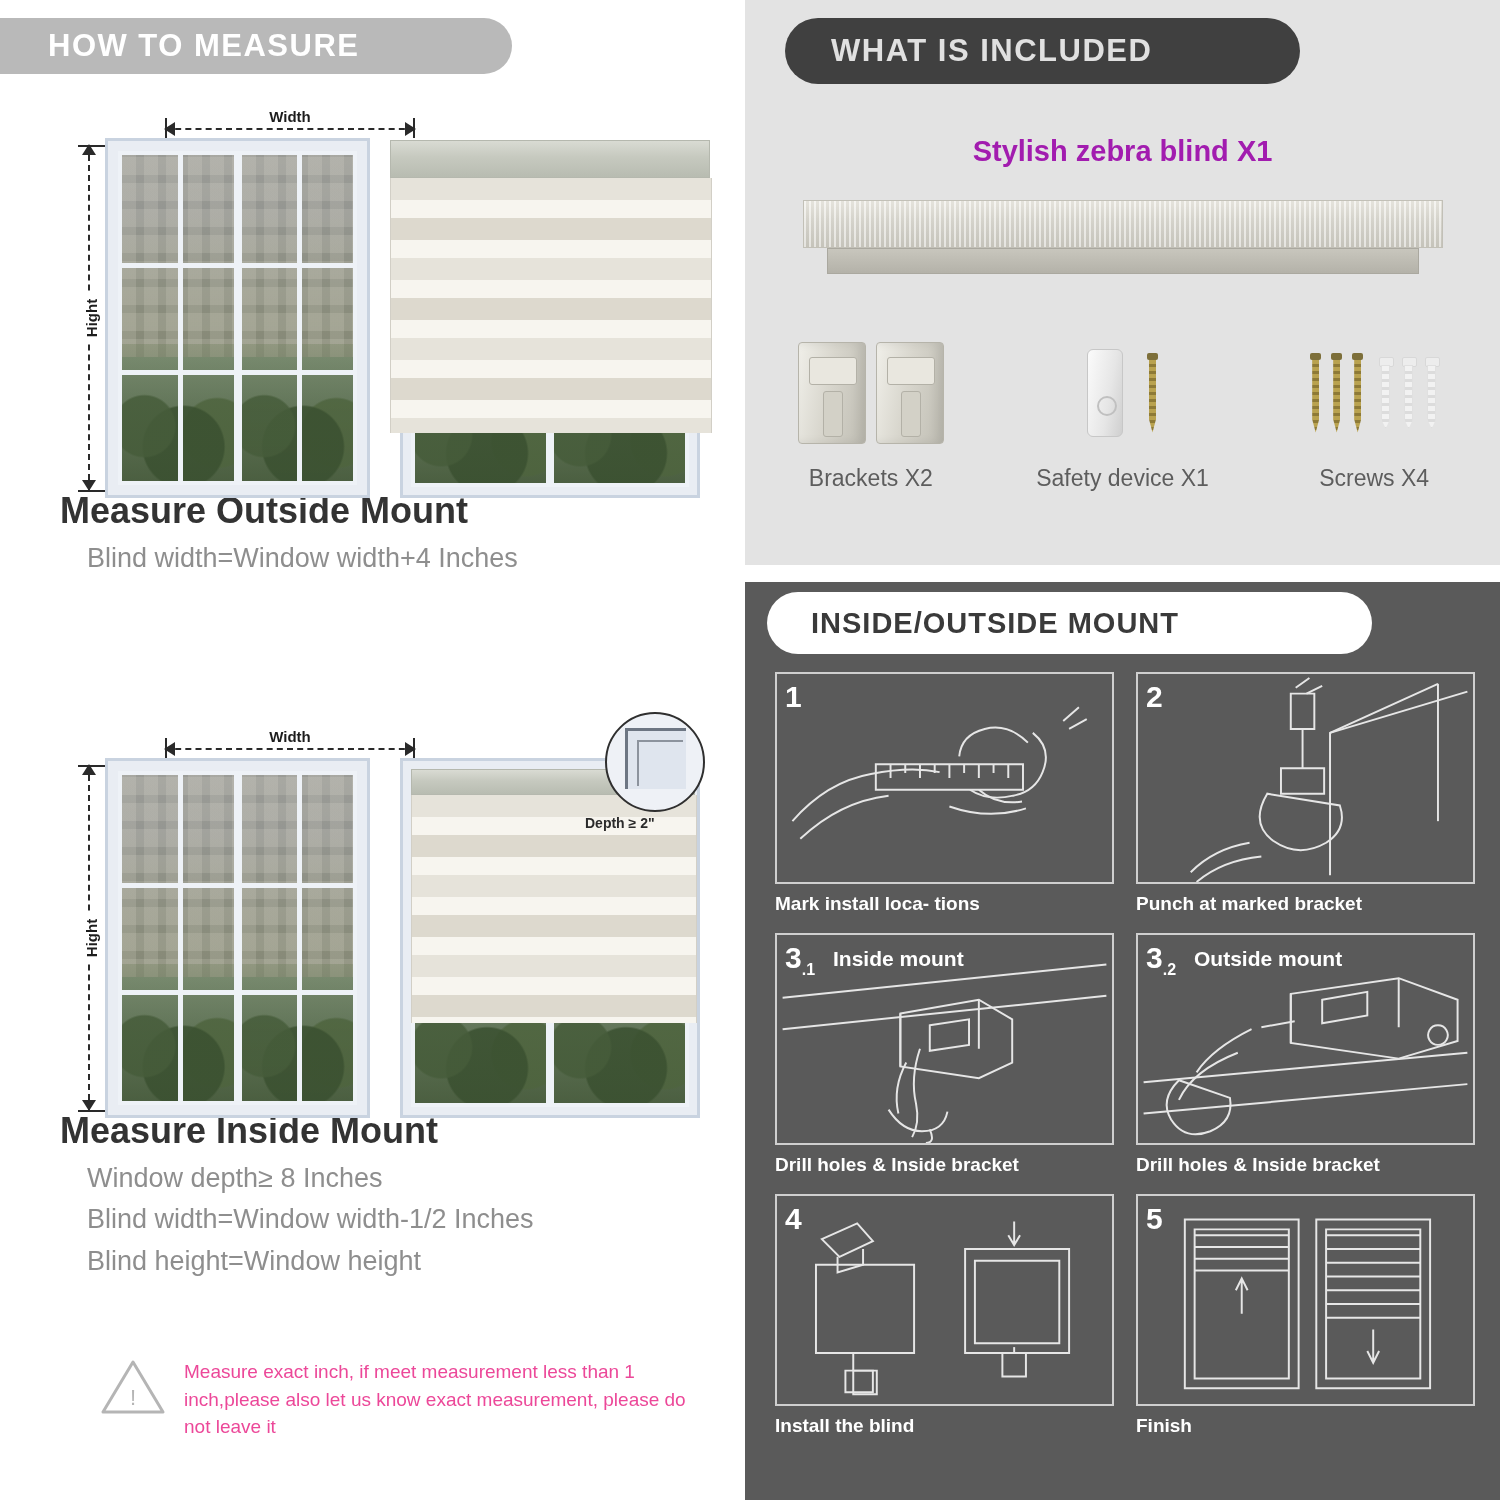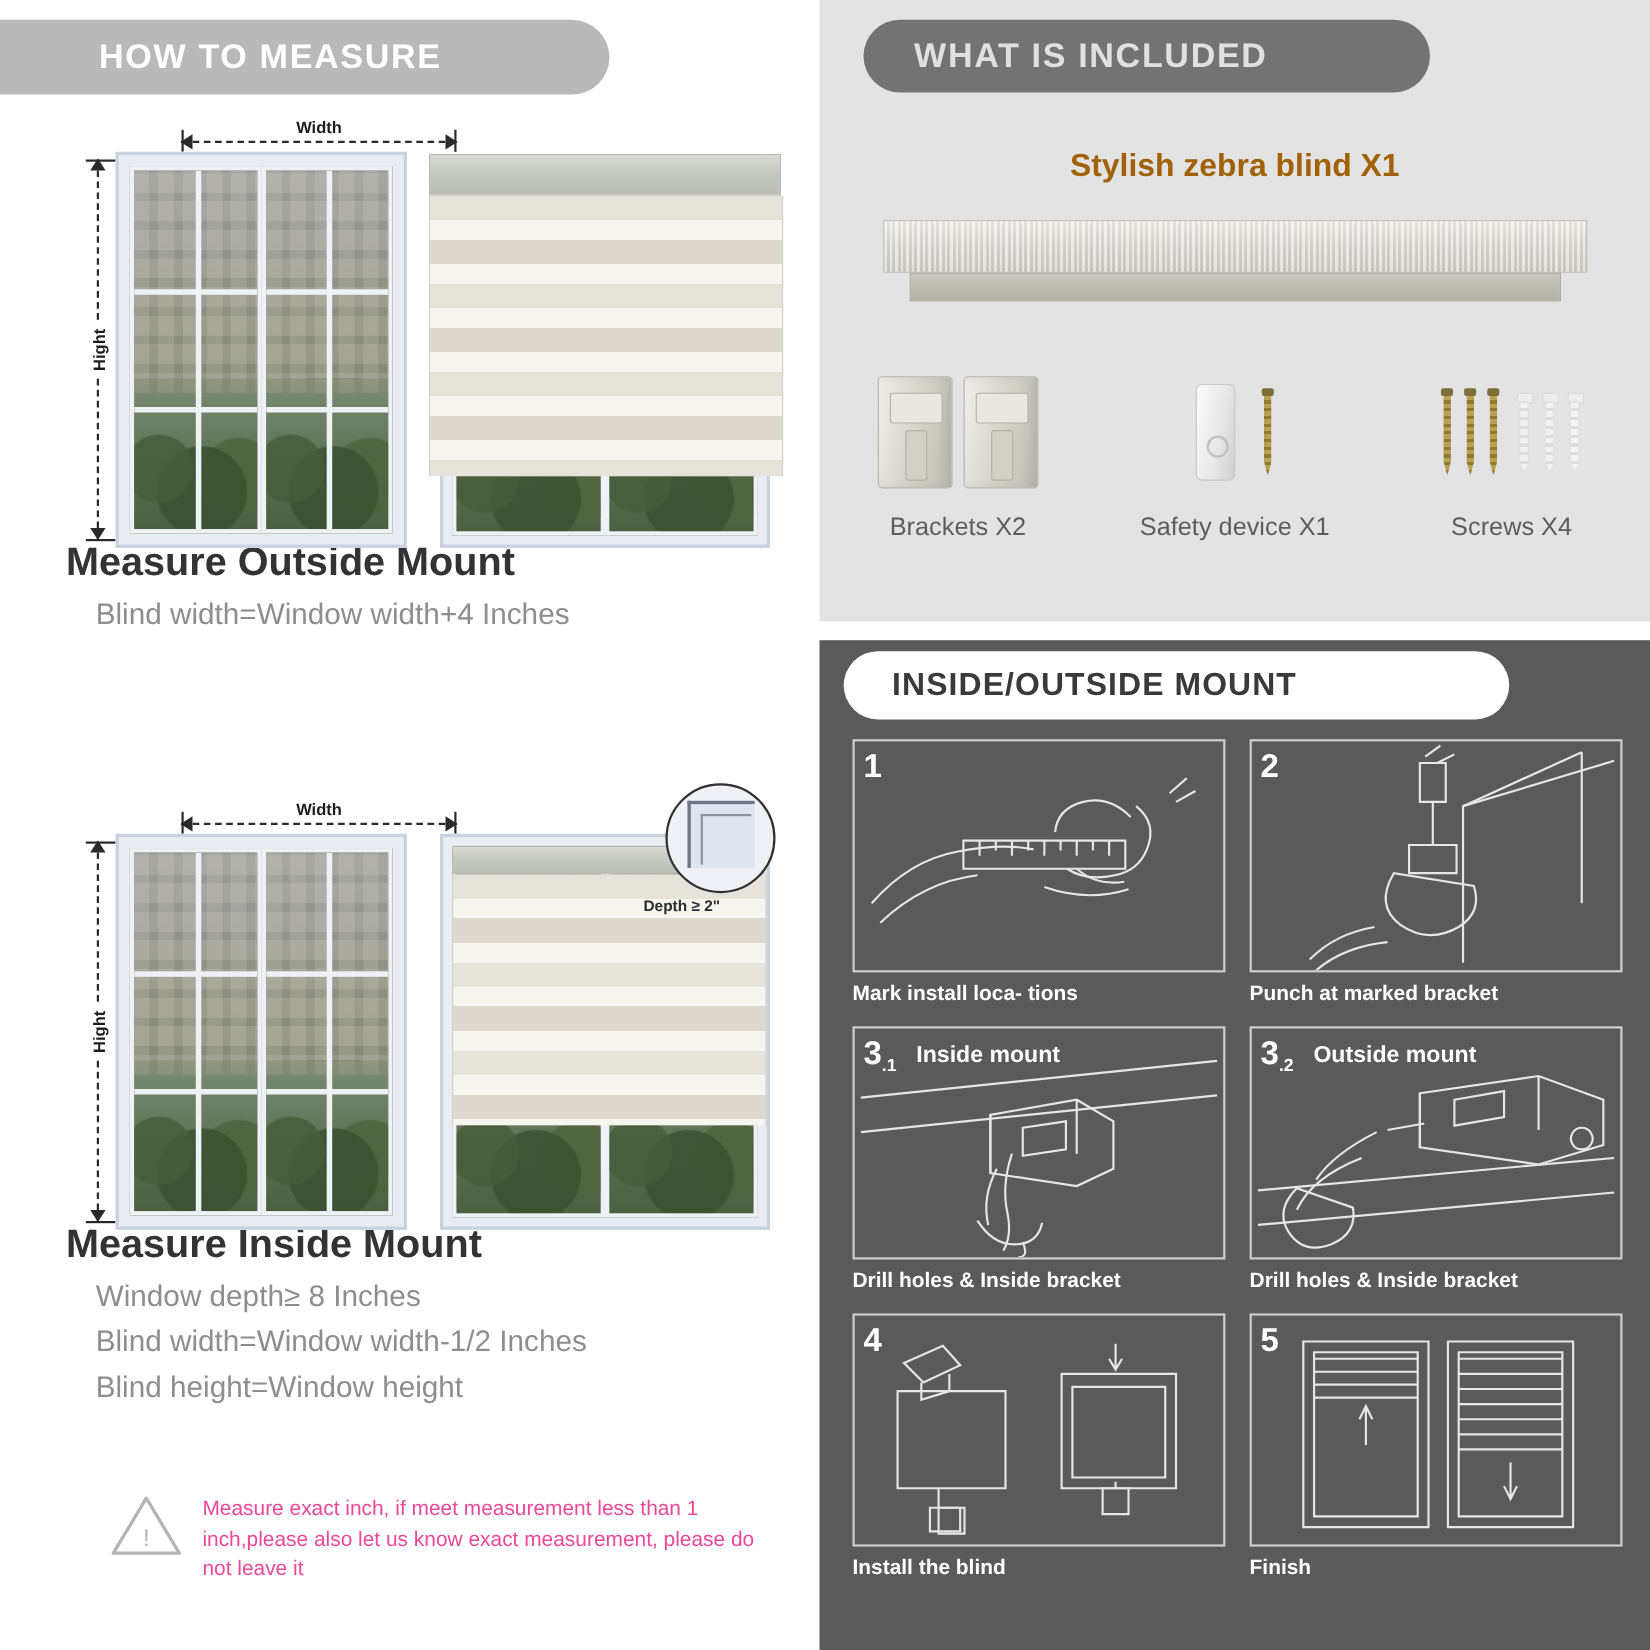--- a/index.html
+++ b/index.html
@@ -8,23 +8,23 @@
     background:#ffffff;
     font-family:"Liberation Sans", sans-serif;
     overflow:hidden;
     position:relative;
   }
   .page{position:relative;width:1500px;height:1500px;display:flex;}
 
   
   .left{width:745px;height:1500px;position:relative;background:#fff;}
   .left-header{
-    position:absolute;left:0;top:18px;width:512px;height:68px;
+    position:absolute;left:0;top:18px;width:512px;height:56px;
     background:#b9b9b9;border-radius:0 34px 34px 0;
-    display:flex;align-items:center;padding-left:42px;
+    display:flex;align-items:center;
   }
   .left-header span{
     color:#ffffff;font-size:31px;font-weight:bold;letter-spacing:1.5px;
     margin-left:48px;
   }
 
   
   .measure-block{position:absolute;left:0;width:745px;}
   .mb1{top:100px;}
   .mb2{top:720px;}
@@ -128,29 +128,29 @@
   .warn-tri svg{display:block;}
   .note-text{font-size:19px;color:#ec4899;line-height:1.45;}
 
   
   .right{width:755px;height:1500px;position:relative;}
 
   .incl{
     position:absolute;left:0;top:0;width:755px;height:565px;background:#e3e3e3;
   }
   .incl-header{
-    position:absolute;left:40px;top:18px;width:515px;height:66px;background:#737373;border-radius:33px;
+    position:absolute;left:40px;top:18px;width:515px;height:66px;background:#404040;border-radius:33px;
     display:flex;align-items:center;
   }
   .incl-header span{
     color:#e0e0e0;font-size:31px;font-weight:bold;letter-spacing:1.5px;margin-left:46px;
   }
   .incl-title{
     position:absolute;left:0;top:135px;width:755px;text-align:center;
-    font-size:29px;color:#a16207;font-weight:bold;
+    font-size:29px;color:#a21caf;font-weight:bold;
   }
   .rail-big{
     position:absolute;left:58px;top:200px;width:640px;height:78px;
   }
   .rail-top{
     position:absolute;left:0;top:0;width:640px;height:48px;
     background:linear-gradient(180deg,#eceae3 0%,#dcdad2 40%,#cbc9c0 100%);
     border:1px solid #c2c0b7;box-sizing:border-box;
     background-image:repeating-linear-gradient(90deg, rgba(255,255,255,.5) 0 2px, rgba(0,0,0,.03) 2px 5px),
                      linear-gradient(180deg,#eceae3 0%,#dcdad2 40%,#cbc9c0 100%);

